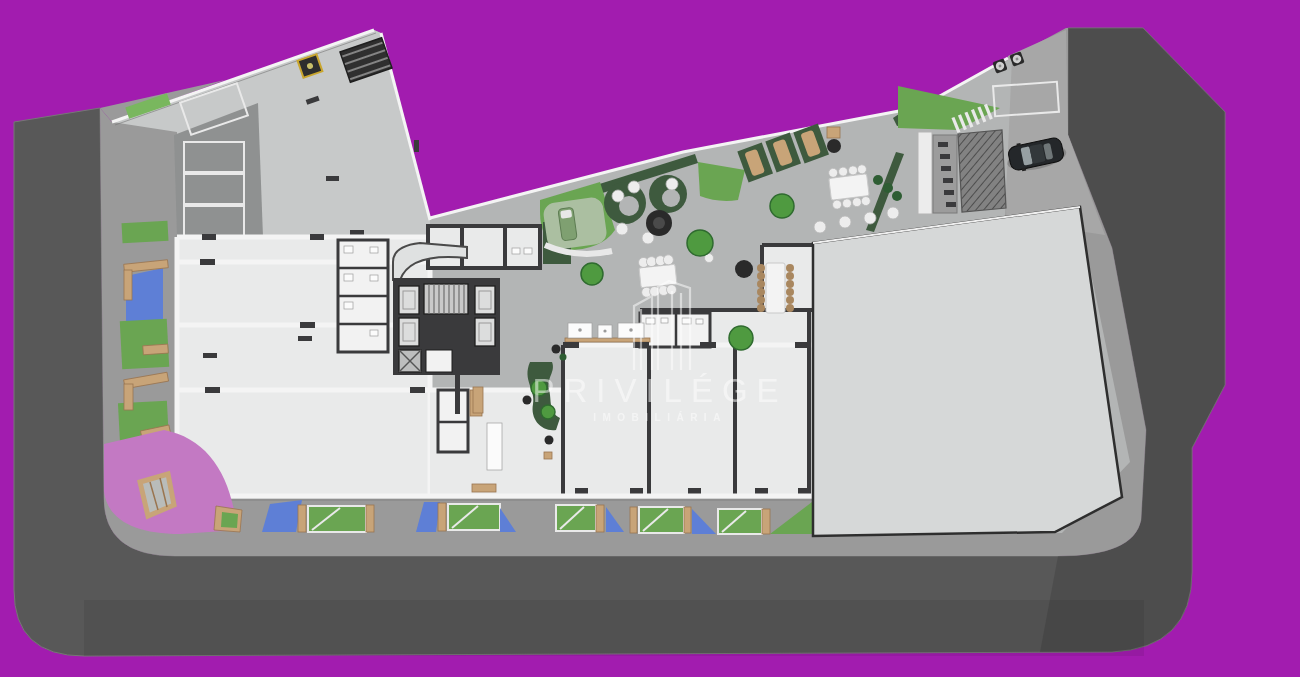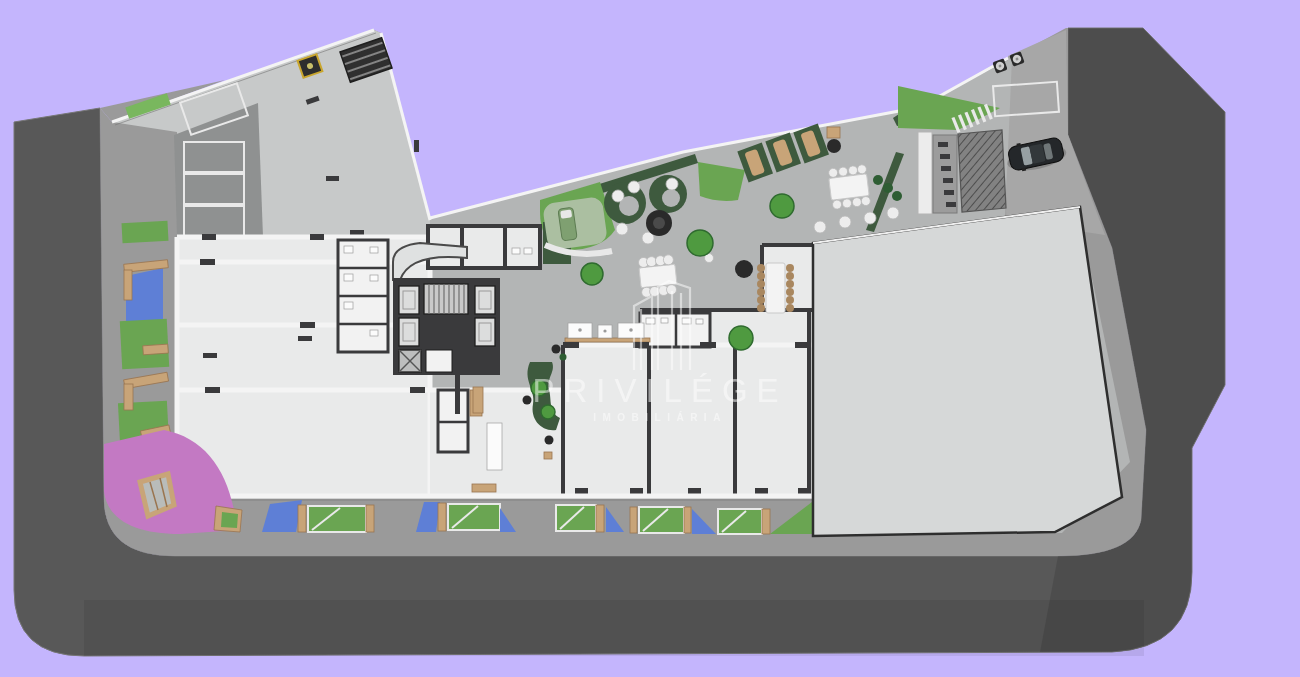--- a/index.html
+++ b/index.html
@@ -1,16 +1,16 @@
 <!DOCTYPE html>
 <html style="--road: #585858; --road-dark: #474747; --sidewalk: #9a9a9a; --driveway: #a7a7a7; --plaza: #b3b5b5; --garage-light: #c7c9c9; --garage-dark: #8f9191; --floor: #e9eaea; --floor-bright: #f2f2f2; --hall: #d6d8d8; --wall-dark: #3a3a3c; --wall-white: #f4f4f4; --edge-shadow: #777777; --lawn: #6aa552; --lawn-bright: #79b75e; --hedge: #3e5a3e; --deck: #abbfa1; --paint-blue: #5e7fd6; --paint-pink: #c379c3; --wood: #c8a478; --wood-dark: #9a7550; --tree: #4f9a40; --tree-dark: #2f6b2f; --bush: #2e5d33; --stool: #ededed; --table-white: #f3f3f3; --chair-brown: #a9875f; --dark-obj: #2a2a2a; --car-body: #24272a; --car-glass: #97a0a3; --marker-yellow: #c9a62e; --stripe-white: #e9e9e9; --watermark: #ffffff;"><head>
 <meta charset="utf-8">
 <style>
   html,body{margin:0;padding:0;background:#fff;}
-  .stage{width:1300px;height:677px;position:relative;background:#c4b5fd;overflow:hidden;}
+  .stage{width:1300px;height:677px;position:relative;background:#a21caf;overflow:hidden;}
   svg{display:block;}
   text{font-family:"Liberation Sans","DejaVu Sans",sans-serif;}
   .road{fill:var(--road);stroke:var(--edge-shadow);stroke-width:1;}
   .hard{fill:var(--sidewalk);}
   .plaza{fill:var(--plaza);}
   .glight{fill:var(--garage-light);}
   .gdark{fill:var(--garage-dark);}
   .floor{fill:var(--floor);}
   .hallf{fill:var(--hall);stroke:#2e2e2e;stroke-width:2.5;}
   .wallw{stroke:var(--wall-white);stroke-width:5;fill:none;}

